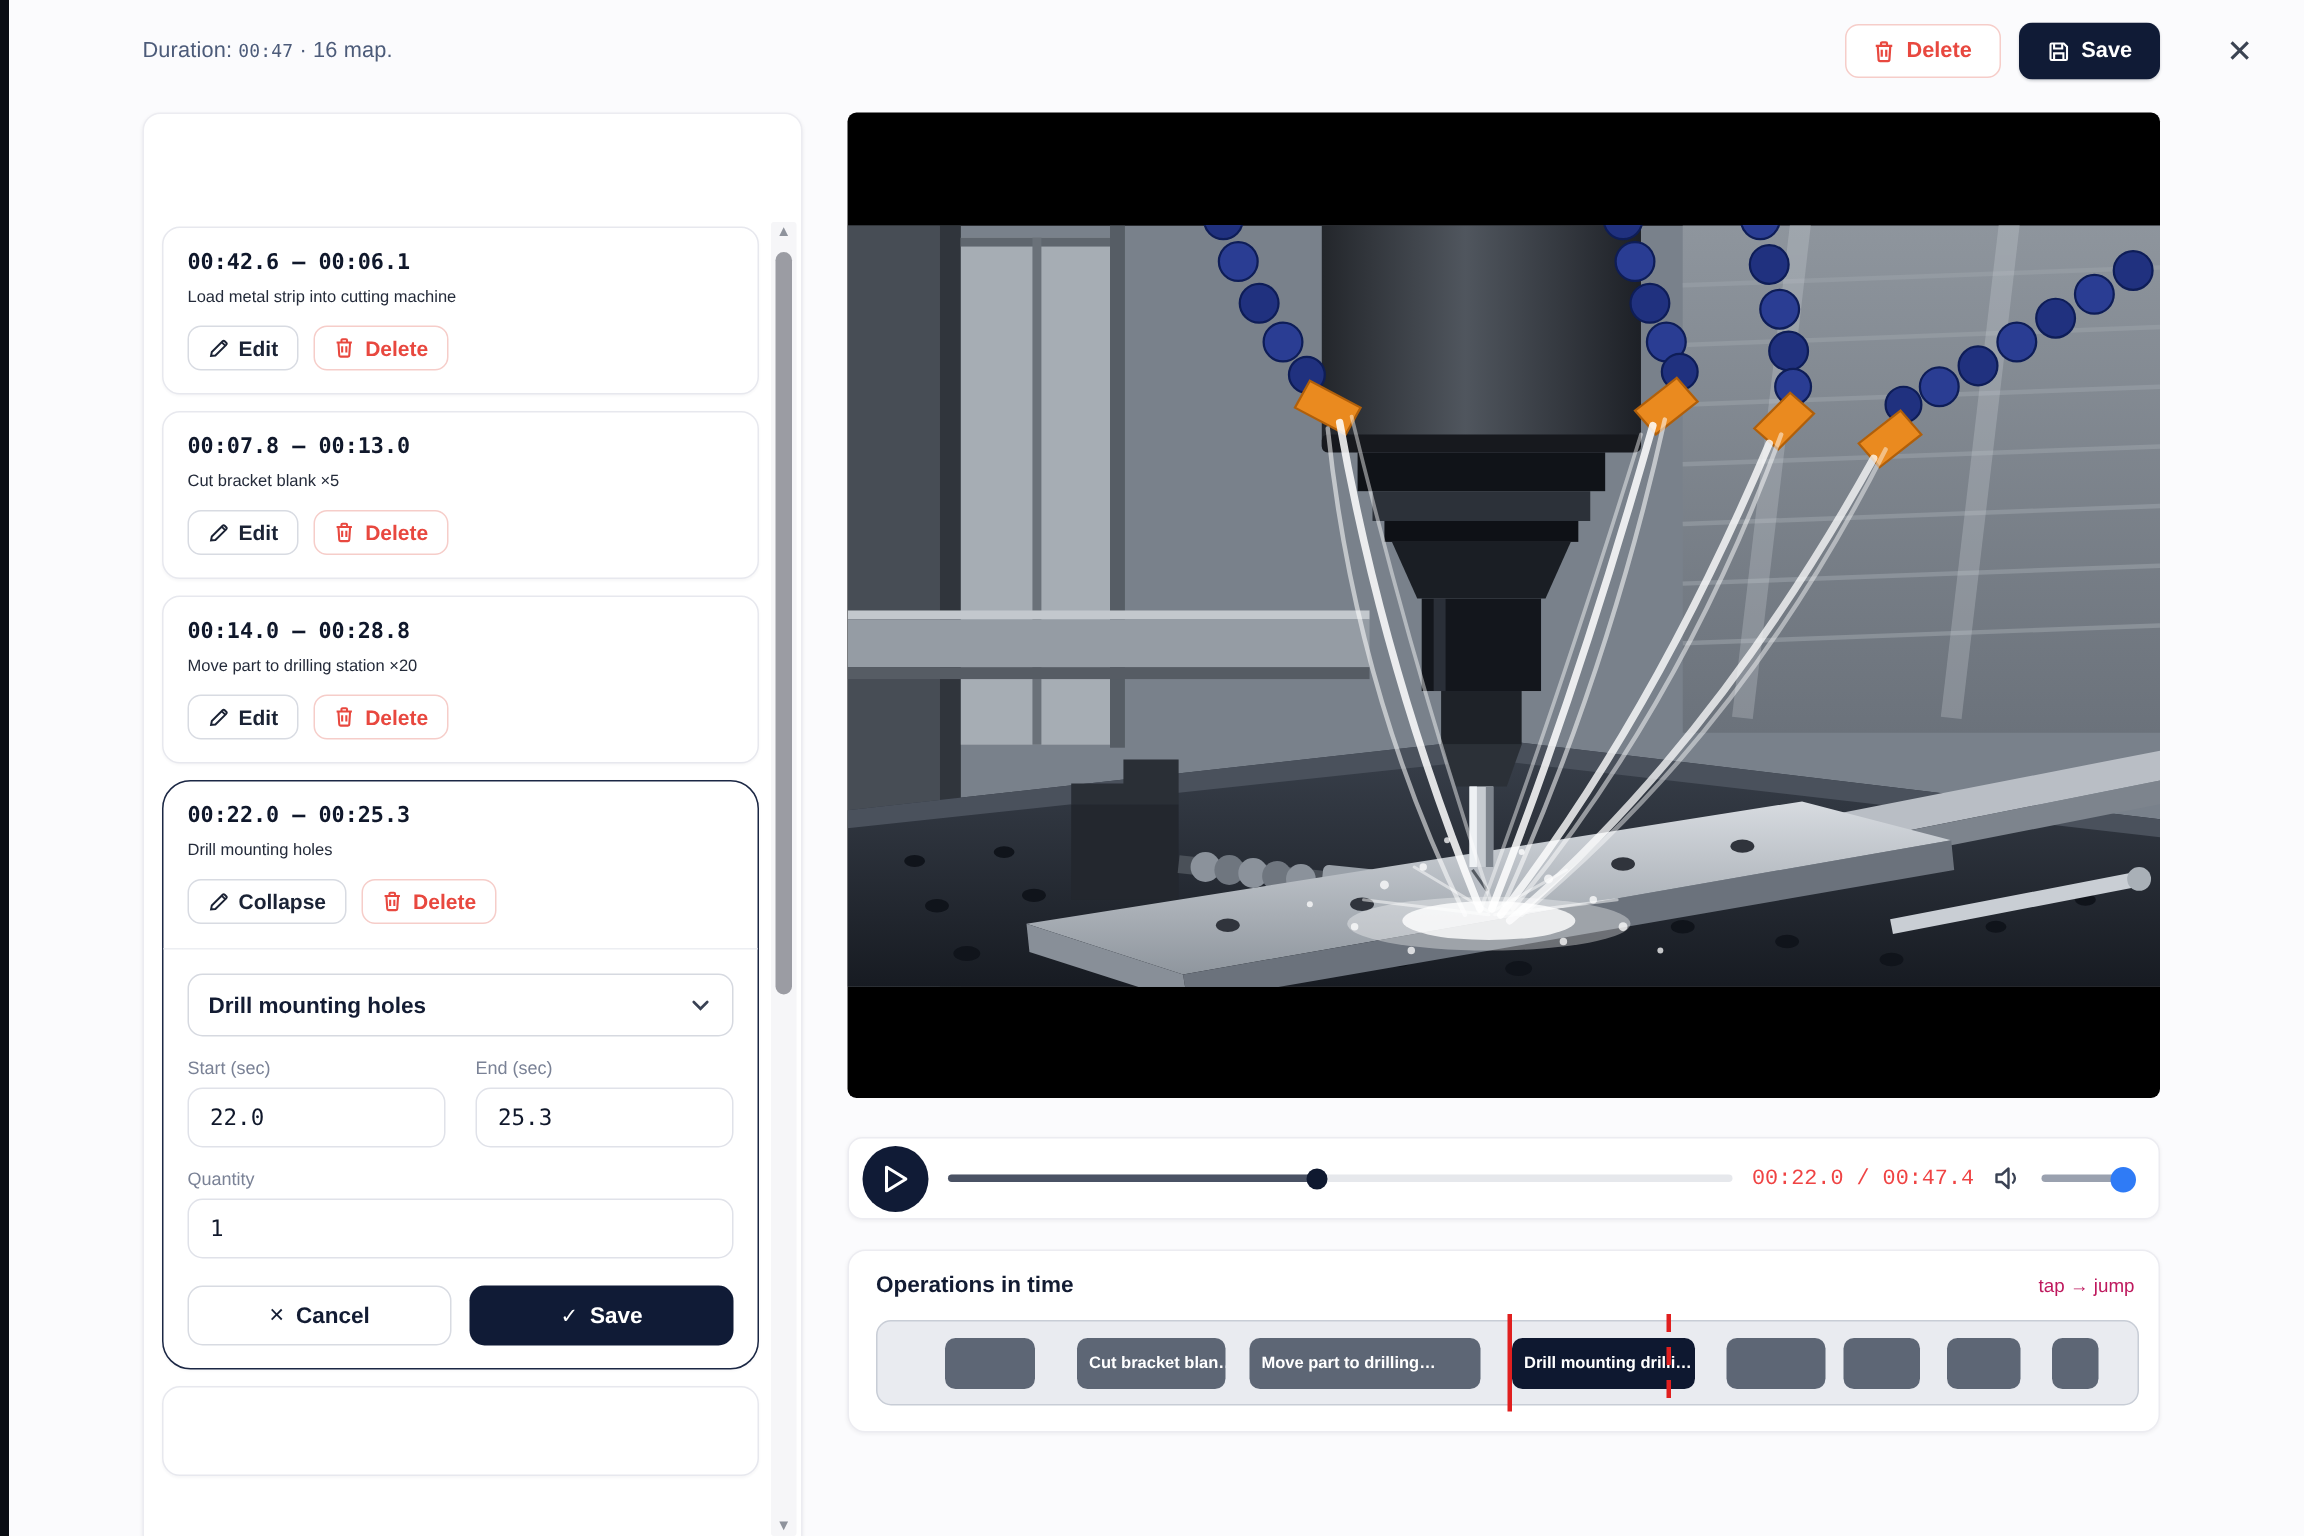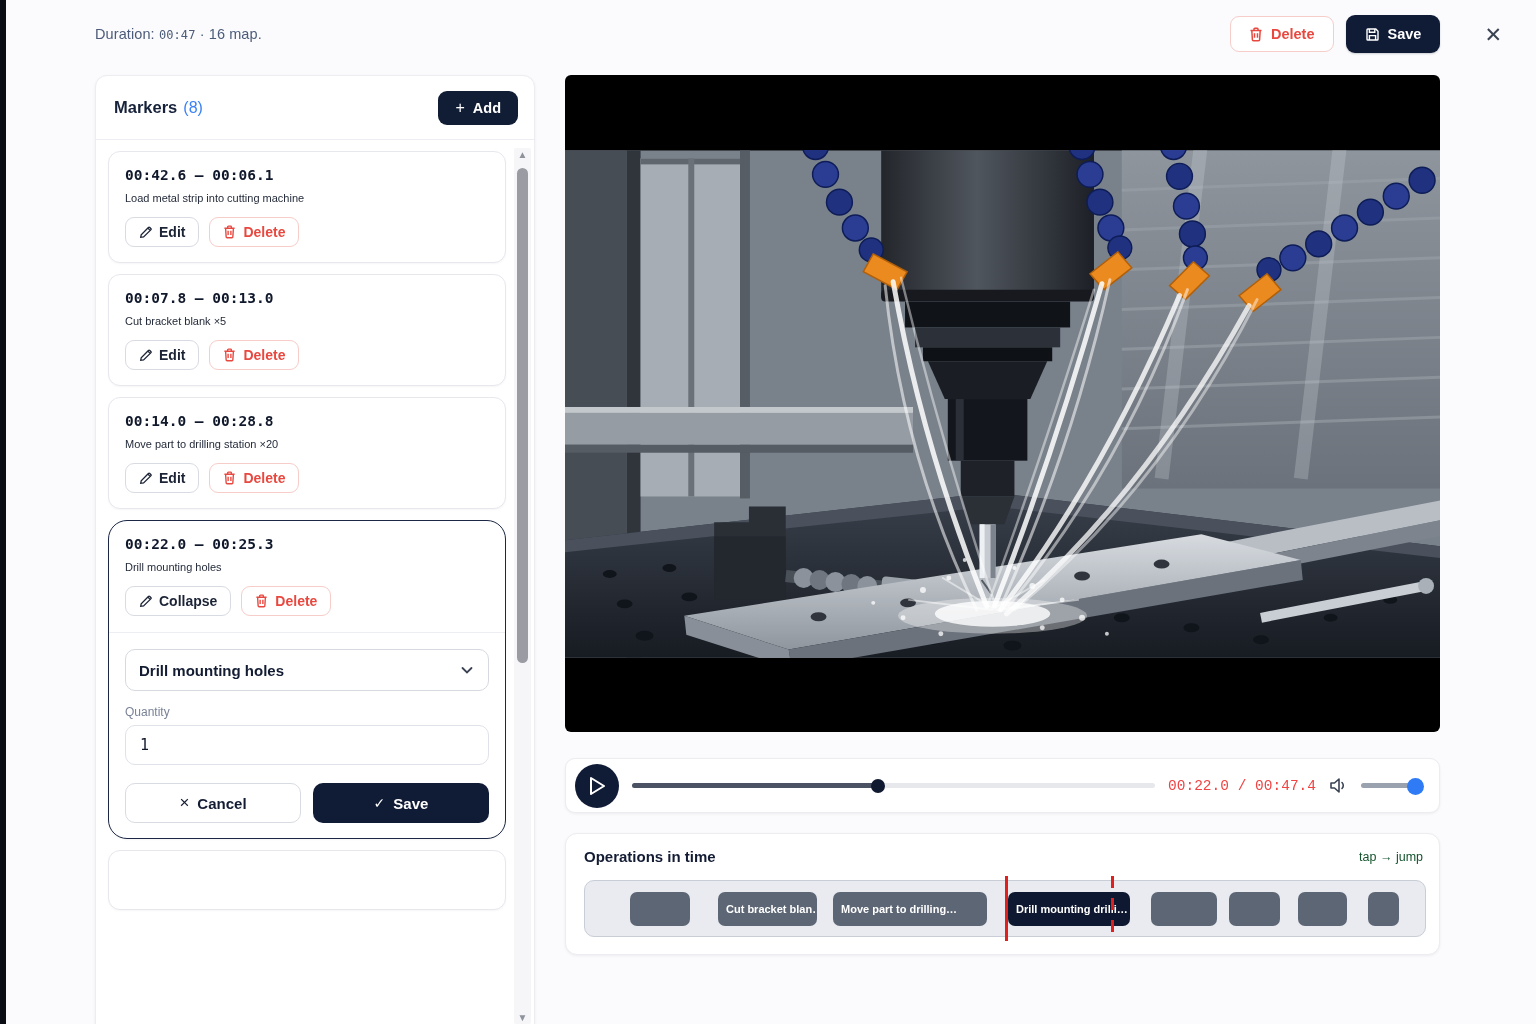--- a/index.html
+++ b/index.html
@@ -80,21 +80,21 @@
   .seek-progress { position:absolute; left:0; top:0; bottom:0; background:#4a5264; border-radius:3px; }
   .seek-thumb { position:absolute; top:-4.5px; width:14px; height:14px; border-radius:50%; background:#0f1930; }
   .time-display { font-family:Liberation Mono, monospace; font-size:14.5px; color:#ef4444; white-space:nowrap; }
   .volume { width:62px; height:5px; background:#9aa1af; border-radius:3px; position:relative; cursor:pointer; flex:0 0 auto; }
   .volume-thumb { position:absolute; top:-5.5px; width:17px; height:17px; border-radius:50%; background:#2f7bf6; }
 
   
   .ops { position:absolute; left:565px; top:833px; width:875px; height:122px; background:#fff; border:1px solid #ececf1; border-radius:12px; box-shadow:0 1px 3px rgba(16,24,40,.06); }
   .ops-header { display:flex; align-items:center; justify-content:space-between; padding:14px 16px 0 18px;text-align:right; }
   .ops-title { font-weight:700; font-size:15px; color:#131c33; }
-  .ops-hint { font-size:12.5px; color:#14532d; }
+  .ops-hint { font-size:12.5px; color:#be185d; }
   .track { position:absolute; left:18px; top:46px; width:842px; height:57px; background:#e9ebf0; border:1.5px solid #c8cdd6; border-radius:10px; }
   .seg { position:absolute; top:50%; transform:translateY(-50%); height:34px; border-radius:7px; background:#5d6675; cursor:pointer; }
   .seg.labeled { color:#fff; font-size:11px; font-weight:700; line-height:34px; padding:0 8px; white-space:nowrap; overflow:hidden; }
   .seg.active { background:#0e1830; }
   .marker-line { position:absolute; top:-5px; bottom:-5px; width:3px; background:#e01f1f; z-index:3; }
   .marker-line.dashed { background:repeating-linear-gradient(to bottom,#e01f1f 0 12px, transparent 12px 22px); }
 </style>
 </head>
 <body>
 
@@ -122,28 +122,20 @@
             <path d="M4.4 2v3.3h5.4V2M4.4 13v-4.4h6.2V13"></path>
           </svg>
       </span>
       <span>Save</span>
     </div>
     <div class="close-x">✕</div>
   </div>
 </div>
 
 <div class="panel">
-  <div class="panel-header">
-    <span class="panel-title">Markers</span>
-    <span class="panel-count">(8)</span>
-    <div class="btn-add">
-      <span class="plus-glyph">+</span>
-      <span>Add</span>
-    </div>
-  </div>
 
   <div class="list">
 
     <div class="card">
       <div class="card-time">00:42.6 – 00:06.1</div>
       <div class="card-label">Load metal strip into cutting machine</div>
       <div class="card-actions">
         <div class="btn-sm btn-edit">
           <span class="icn">
               <svg width="13" height="13" viewBox="0 0 13 13" fill="none" stroke="#1b2335" stroke-width="1.3">
@@ -235,20 +227,30 @@
 
       <div class="select">
         <span class="select-value">Drill mounting holes</span>
         <span class="icn">
             <svg width="16" height="16" viewBox="0 0 16 16" fill="none" stroke="#3a4254" stroke-width="1.8" stroke-linecap="round">
               <path d="M3.5 6l4.5 4.5L12.5 6"></path>
             </svg>
           </span>
       </div>
 
+      <div class="field-grid">
+        <div>
+          <div class="field-label">Start (sec)</div>
+          <input class="text-input" value="22.0" style="">
+        </div>
+        <div>
+          <div class="field-label">End (sec)</div>
+          <input class="text-input" value="25.3" style="">
+        </div>
+      </div>
 
       <div class="field-label">Quantity</div>
       <input class="text-input" value="1" style="">
 
       <div class="form-buttons">
         <div class="btn-cancel">
           <span class="glyph-x">×</span>
           <span>Cancel</span>
         </div>
         <div class="btn-save-form">

